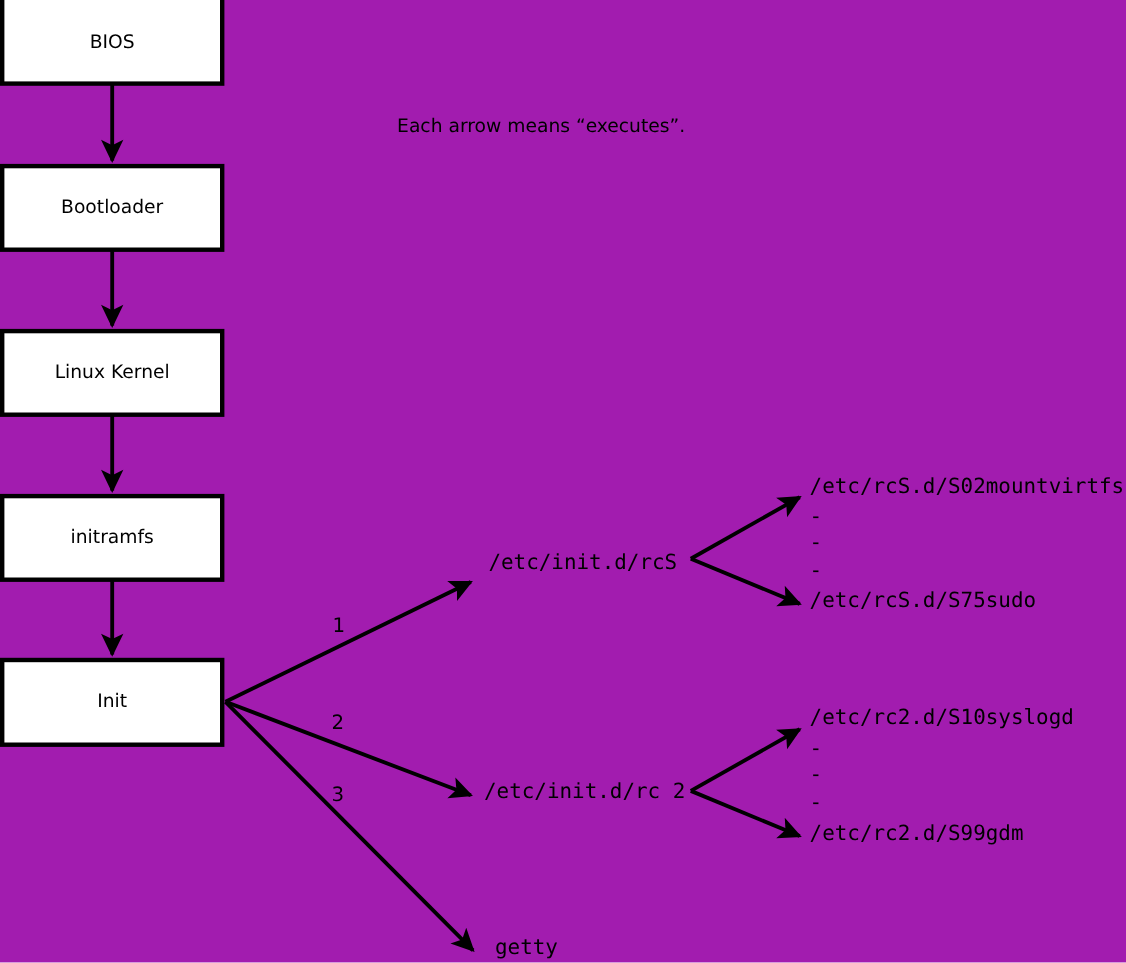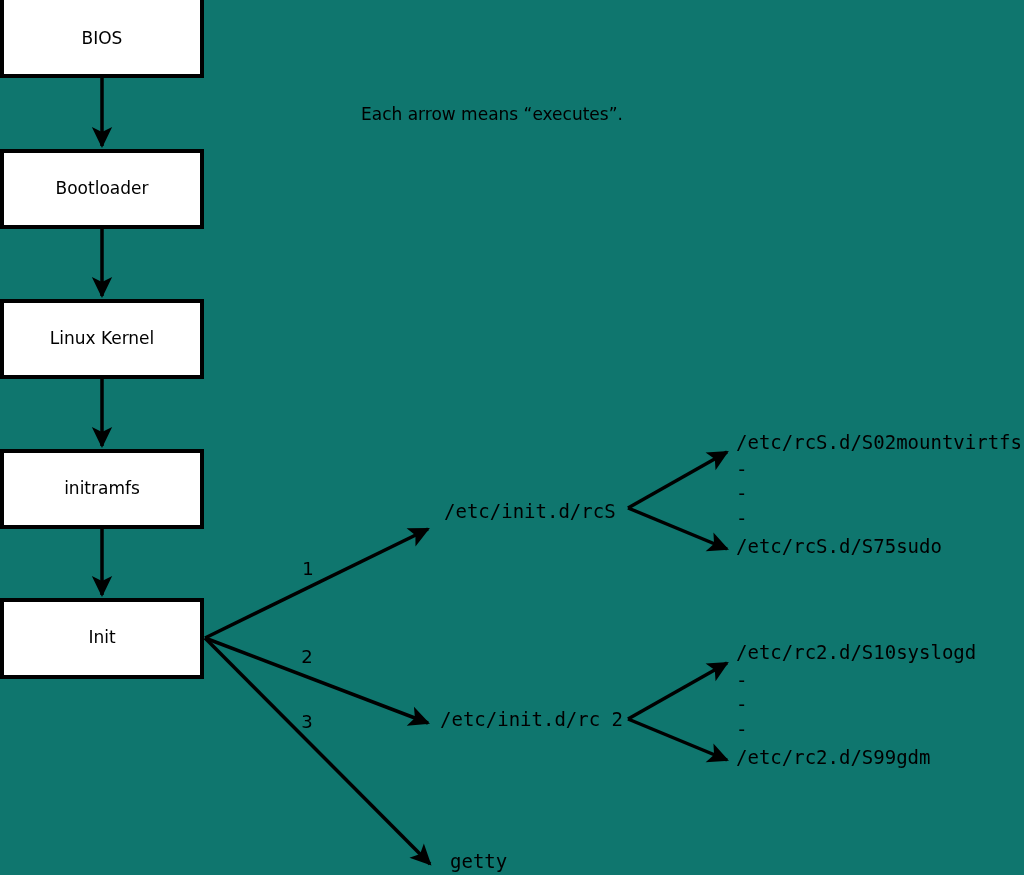--- a/index.html
+++ b/index.html
@@ -4,21 +4,21 @@
 <style>
   html, body {
     margin: 0;
     padding: 0;
     background: #ffffff;
   }
   #canvas {
     position: relative;
     width: 1024px;
     height: 875px;
-    background: #0f766e;
+    background: #a21caf;
     overflow: hidden;
     font-family: "DejaVu Sans", sans-serif;
   }
   svg#diagram {
     position: absolute;
     left: 0;
     top: 0;
     width: 1024px;
     height: 875px;
   }

